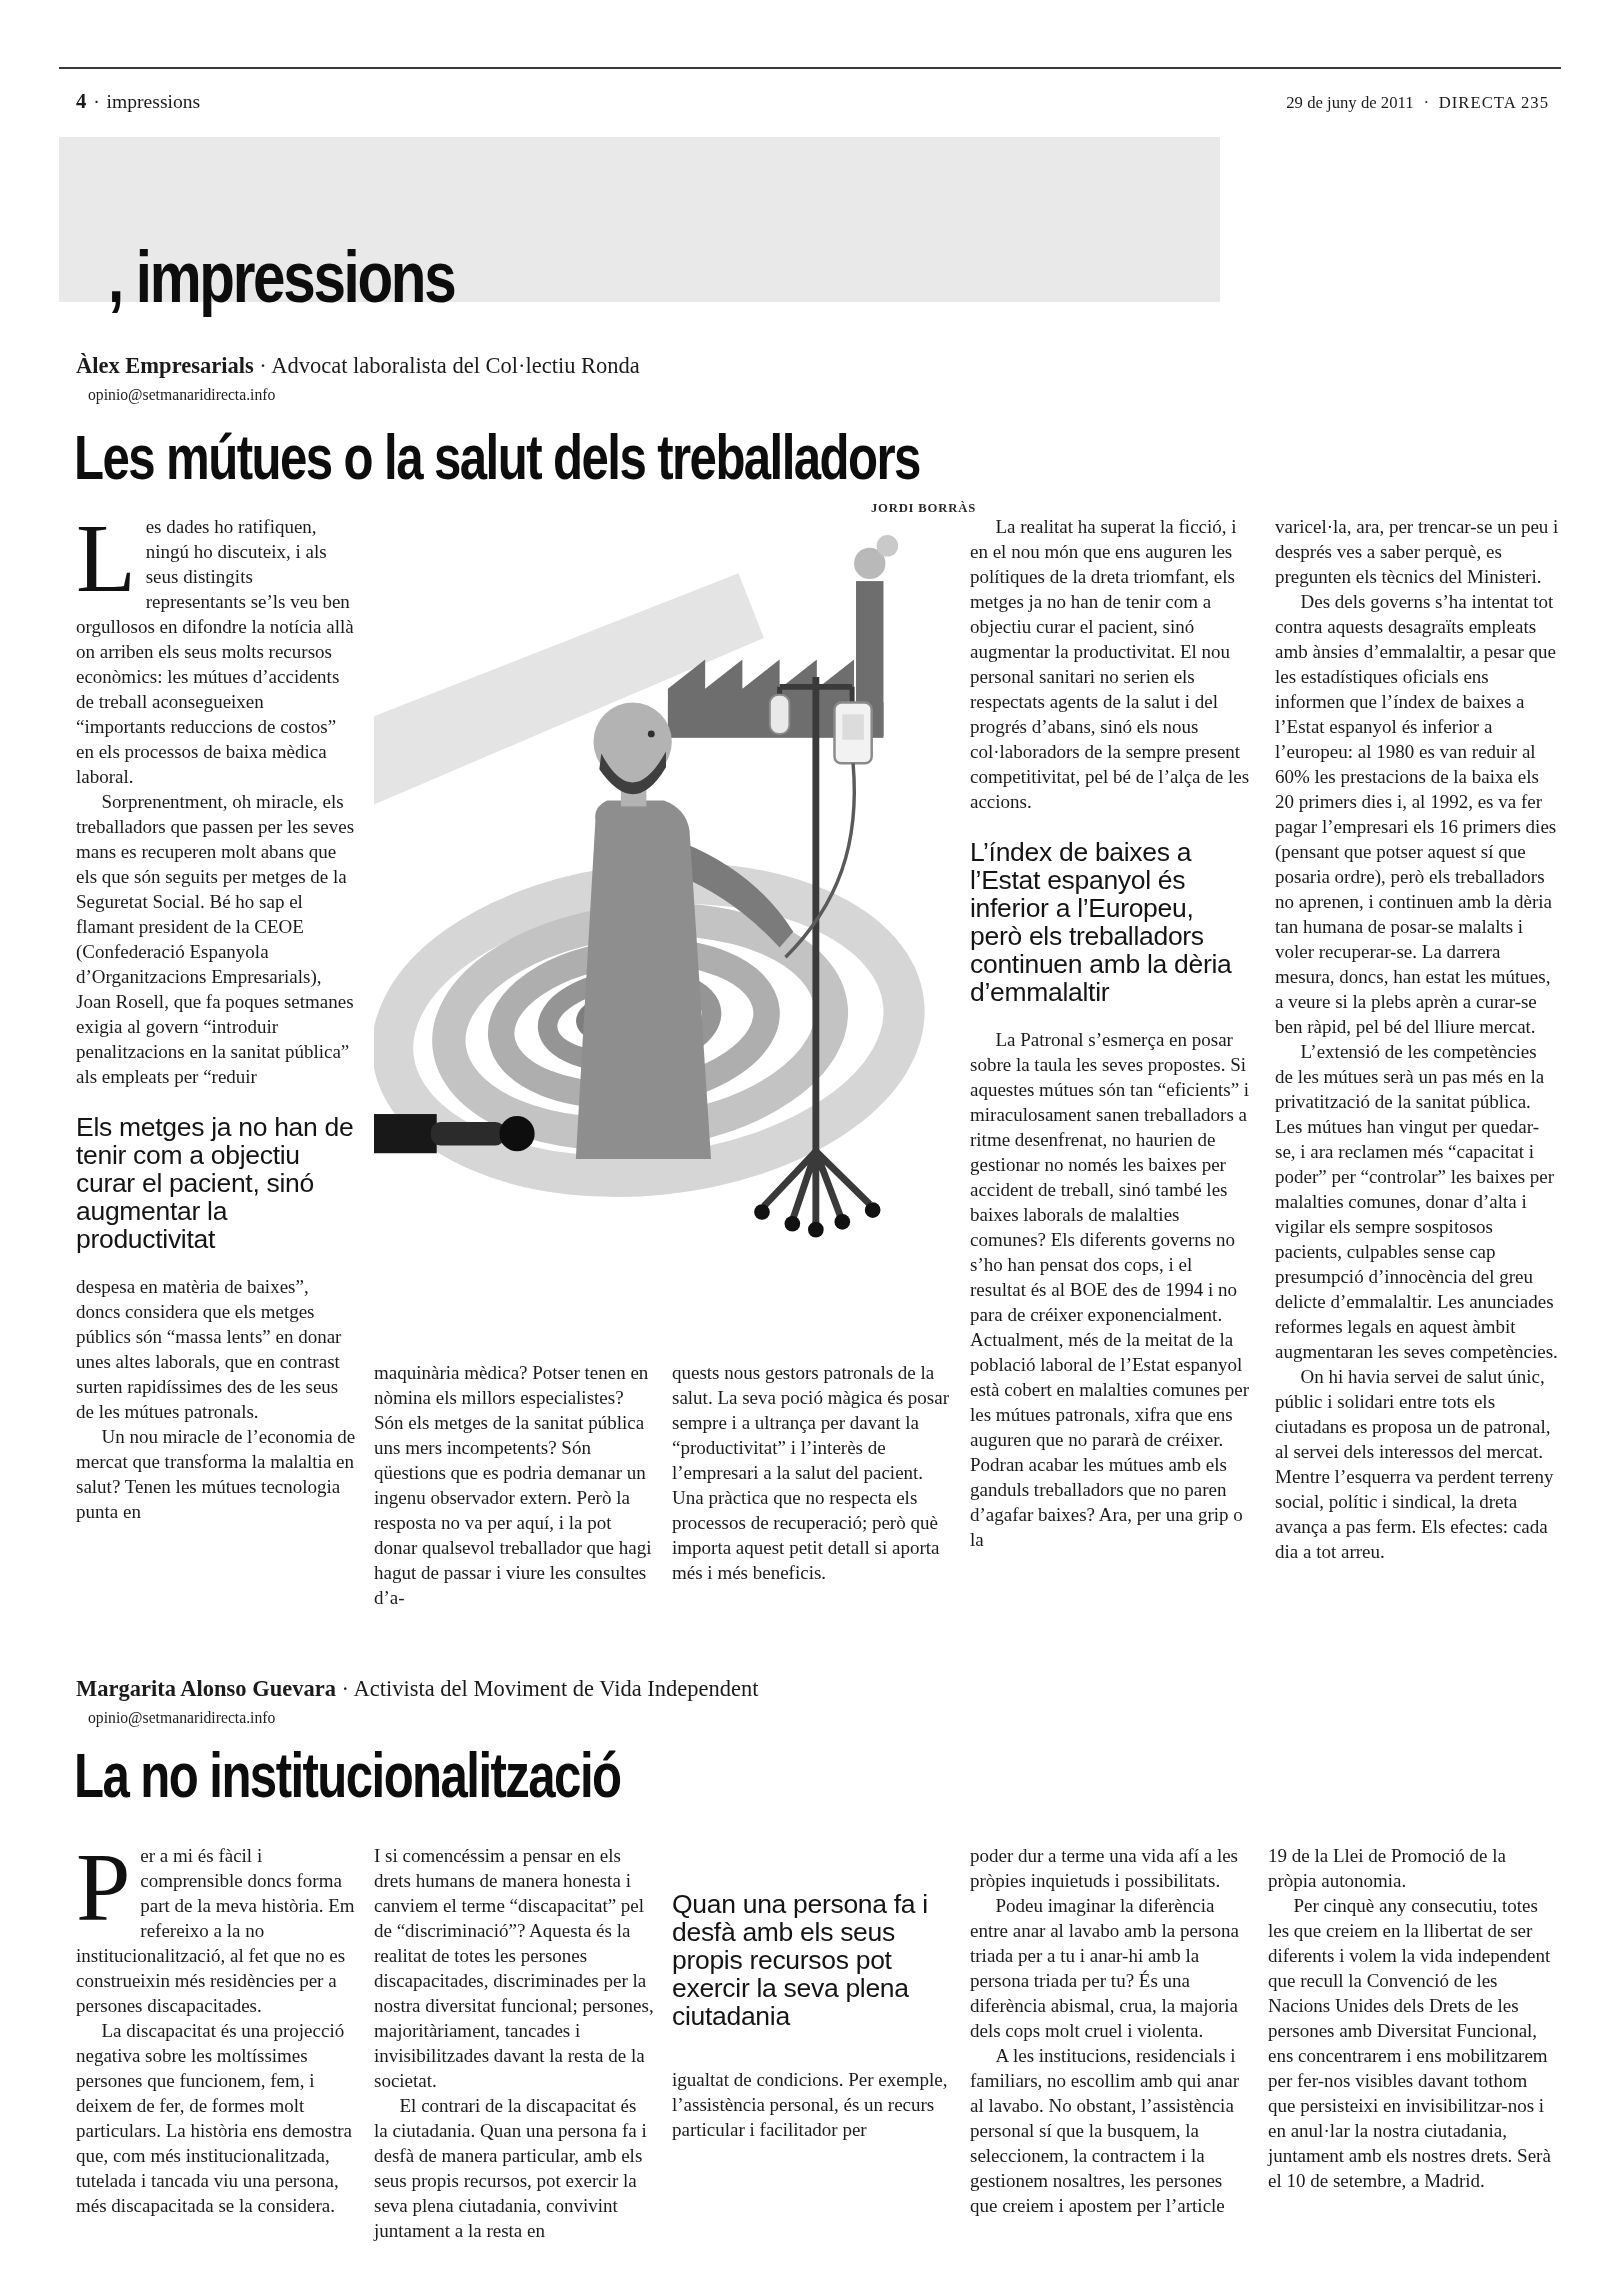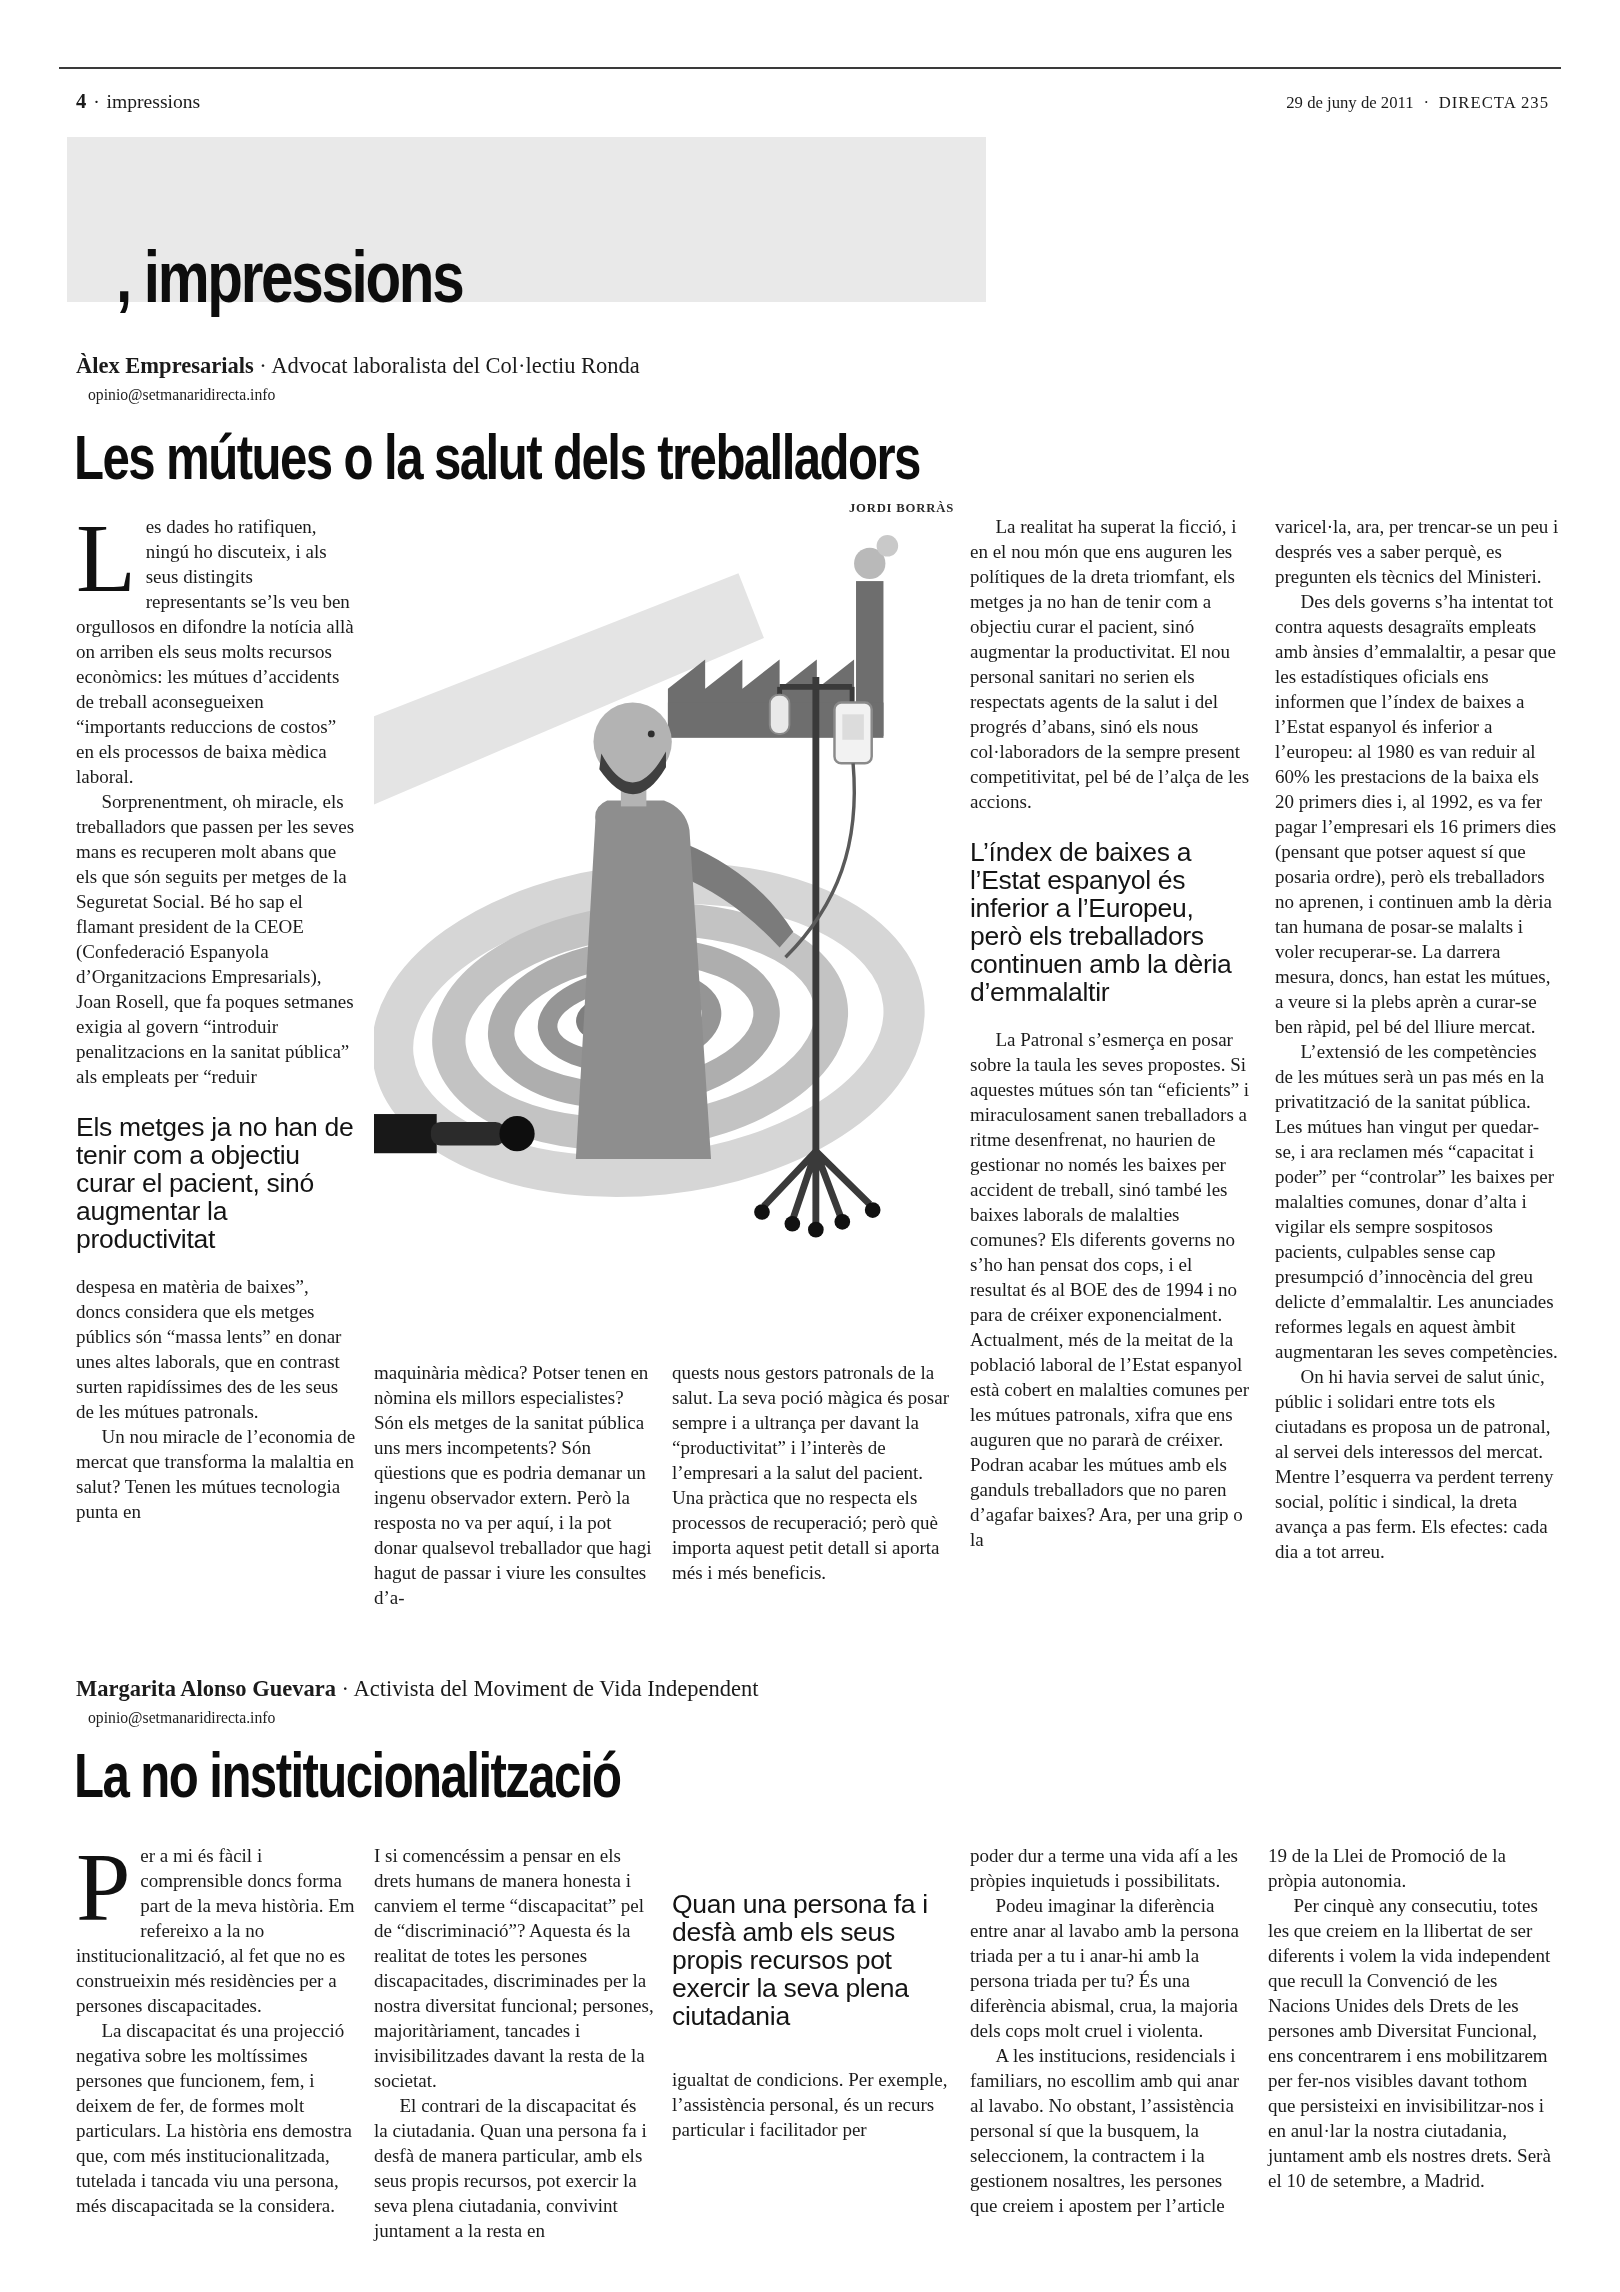--- a/index.html
+++ b/index.html
@@ -5,33 +5,33 @@
   html,body{margin:0;padding:0;background:#fff;}
   .page{position:relative;width:1620px;height:2293px;background:#fff;overflow:hidden;
         font-family:"Liberation Serif",serif;color:#1b1b1b;}
   .toprule{position:absolute;left:59px;top:67px;width:1502px;border-top:2px solid #3a3a3a;}
   .folio-left{position:absolute;left:76px;top:90px;font-size:19.6px;}
   .folio-left .num{font-weight:bold;font-size:20.6px;}
   .folio-left .sep{margin:0 6.9px;}
   .folio-right{position:absolute;right:71px;top:93px;font-size:16.7px;text-align:right;}
   .folio-right .sep{margin:0 9.8px;}
   .folio-right .issue{letter-spacing:1px;}
-  .banner{position:absolute;left:59px;top:137px;width:919px;height:165px;background:#e9e9e9;margin-left:8px;}
+  .banner{position:absolute;left:59px;top:137px;width:1161px;height:165px;background:#e9e9e9;}
   .banner-title{position:absolute;left:49px;bottom:-15.7px;font-family:"Liberation Sans",sans-serif;
         font-weight:bold;font-size:73px;letter-spacing:-2.9px;transform:scaleX(.8);transform-origin:left bottom;
         color:#0d0d0d;white-space:nowrap;}
   .byline{position:absolute;left:76px;font-size:22.5px;white-space:nowrap;}
   .byline .name{font-weight:bold;}
   .byline-email{position:absolute;left:76px;font-size:15.7px;color:#222;margin-left:12px;}
   .headline{position:absolute;left:74px;font-family:"Liberation Sans",sans-serif;font-weight:bold;
         font-size:63px;letter-spacing:-2px;transform:scaleX(.78);transform-origin:left top;
         color:#0d0d0d;white-space:nowrap;}
   .a1-byline{top:353px;} .a1-email{top:386px;} .a1-headline{top:421px;}
   .a2-byline{top:1676px;} .a2-email{top:1709px;} .a2-headline{top:1739px;}
-  .credit{position:absolute;left:374px;top:501px;width:580px;text-align:right;font-size:12.7px;
+  .credit{position:absolute;left:396px;top:501px;width:580px;text-align:right;font-size:12.7px;
         letter-spacing:0.8px;font-weight:bold;color:#2a2a2a;}
   .illo{position:absolute;left:374px;top:520px;width:580px;height:806px;}
   .col{position:absolute;width:280px;font-size:19px;line-height:25px;color:#1b1b1b;}
   .col p{margin:0;}
   .col p.ind{text-indent:25.5px;}
   .pq{font-family:"Liberation Sans",sans-serif;font-size:26.5px;line-height:28px;
       letter-spacing:-0.3px;color:#141414;margin:23.5px 0 21.6px 0;}
   .pq3{margin:47px 0 37px 0;}
   .dc{float:left;font-size:98px;line-height:74px;padding:6.9px 9.8px 0 0;color:#111;}
   .c1{left:76px;top:514px;} .c2{left:374px;top:1360px;} .c3{left:672px;top:1360px;}

